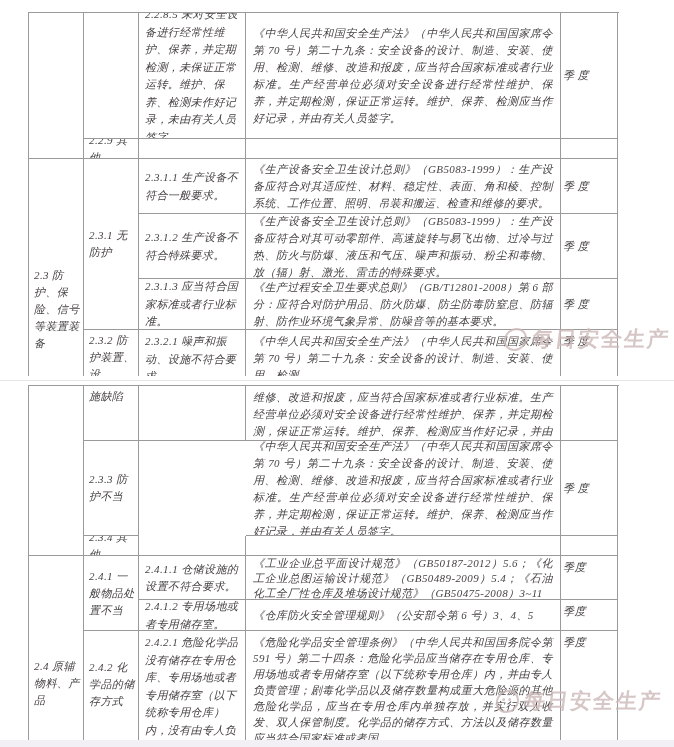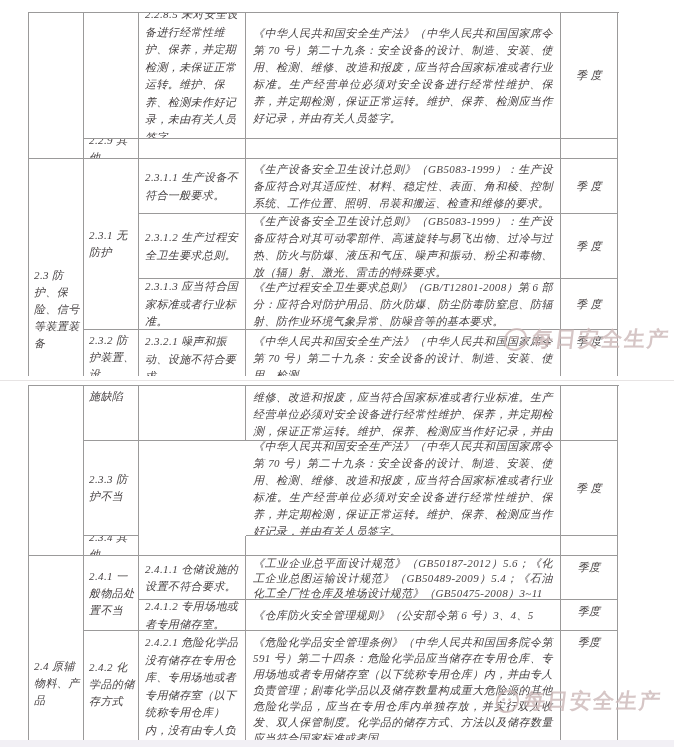--- a/index.html
+++ b/index.html
@@ -22,21 +22,21 @@
     display:flex;align-items:center;overflow:hidden;
     font-size:11px;letter-spacing:0.4px;font-style:italic;
   }
   .cell.top{align-items:flex-start;}
   .txt{width:100%;}
   .c1,.c2{padding:2px 3px 2px 5px;line-height:17px;}
   .c3{padding:3px 4px 2px 6px;line-height:17.5px;}
   .c4{padding:3px 7px 2px 7px;line-height:17px;text-align:justify;}
   .c4.tight{line-height:15px;}
   .c4.lh16{line-height:16px;}
-  .c5{justify-content:center;text-align:center;padding:4px 2px;}
+  .c5{justify-content:center;padding:4px 2px;}
   .c5.top{align-items:flex-start;}
   .padtop{padding-top:28px;}
   .divider{position:absolute;left:0;top:380px;width:674px;height:1px;background:#e7e4e4;}
   .bottom-strip{position:absolute;left:0;top:740px;width:674px;height:7px;background:#f2f0f5;}
   .watermark{
     position:absolute;display:flex;align-items:center;gap:5px;z-index:6;
     color:#cdb9b9;opacity:.8;transform:skewX(-7deg);pointer-events:none;
   }
   .wm1{left:504px;top:325px;}
   .wm2{left:496px;top:687px;}
@@ -85,21 +85,21 @@
         <div class="txt">2.3.1.1 生产设备不符合一般要求。</div>
       </div>
     <div class="cell c4" style="grid-area:3/4/4/5">
         <div class="txt">《生产设备安全卫生设计总则》（GB5083-1999）：生产设备应符合对其适应性、材料、稳定性、表面、角和棱、控制系统、工作位置、照明、吊装和搬运、检查和维修的要求。</div>
       </div>
     <div class="cell c5" style="grid-area:3/5/4/6">
         <div class="txt">季 度</div>
       </div>
 
     <div class="cell c3" style="grid-area:4/3/5/4">
-        <div class="txt">2.3.1.2 生产过程安全卫生要求总则。</div>
+        <div class="txt">2.3.1.2 生产设备不符合特殊要求。</div>
       </div>
     <div class="cell c4" style="grid-area:4/4/5/5">
         <div class="txt">《生产设备安全卫生设计总则》（GB5083-1999）：生产设备应符合对其可动零部件、高速旋转与易飞出物、过冷与过热、防火与防爆、液压和气压、噪声和振动、粉尘和毒物、放（辐）射、激光、雷击的特殊要求。</div>
       </div>
     <div class="cell c5" style="grid-area:4/5/5/6">
         <div class="txt">季 度</div>
       </div>
 
     <div class="cell c3" style="grid-area:5/3/6/4">
         <div class="txt">2.3.1.3 应当符合国家标准或者行业标准。</div>

